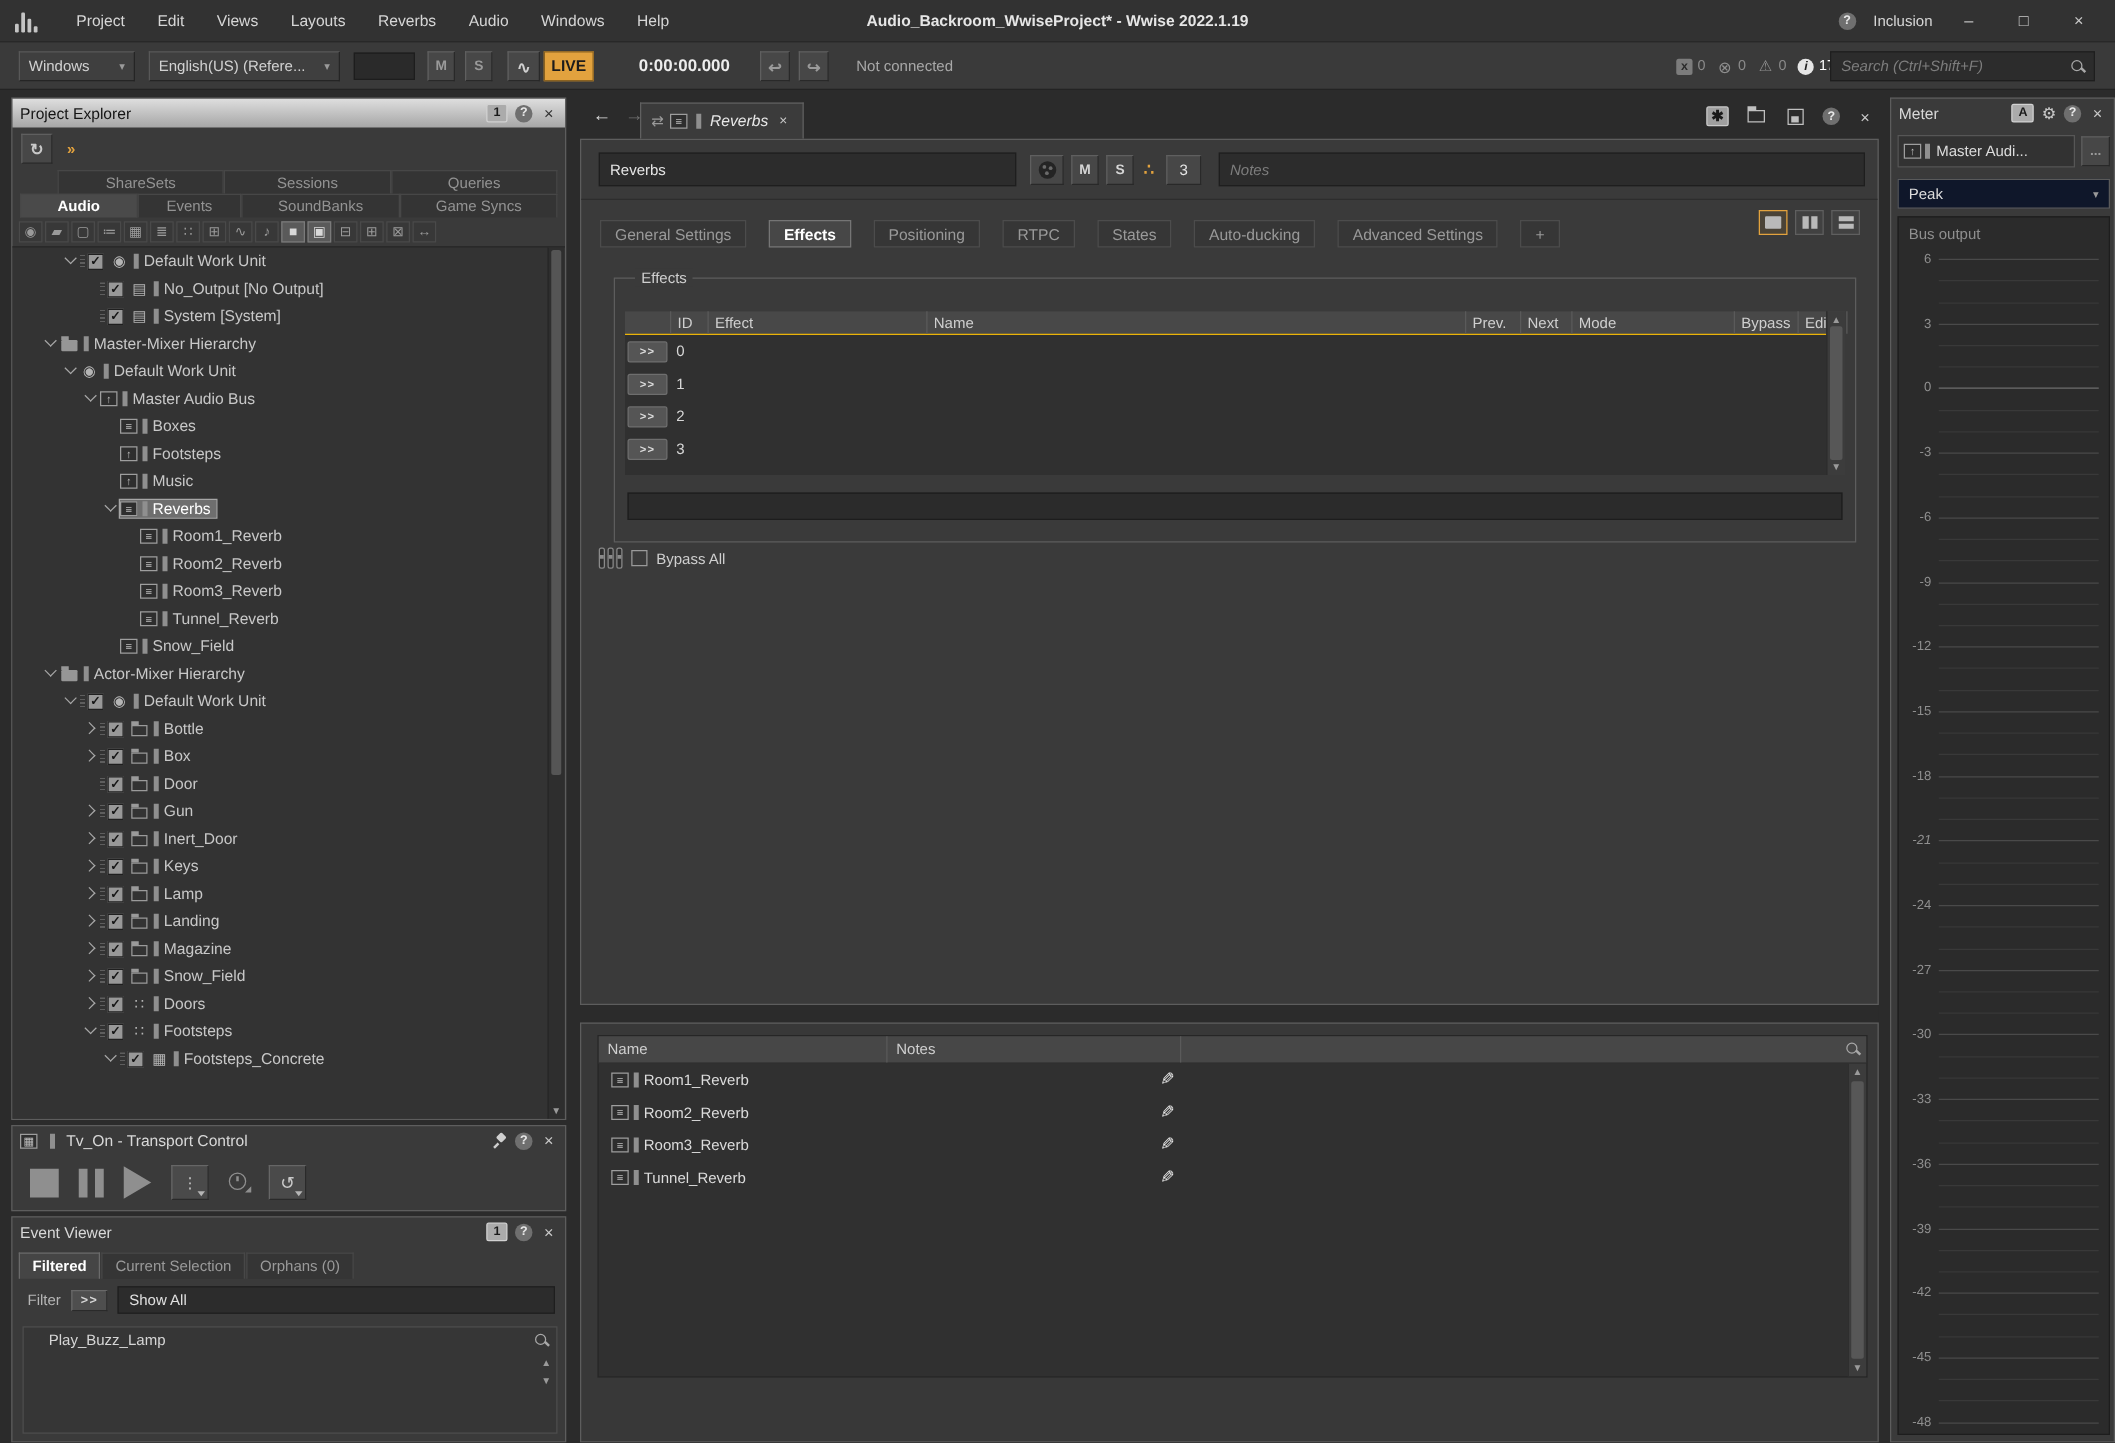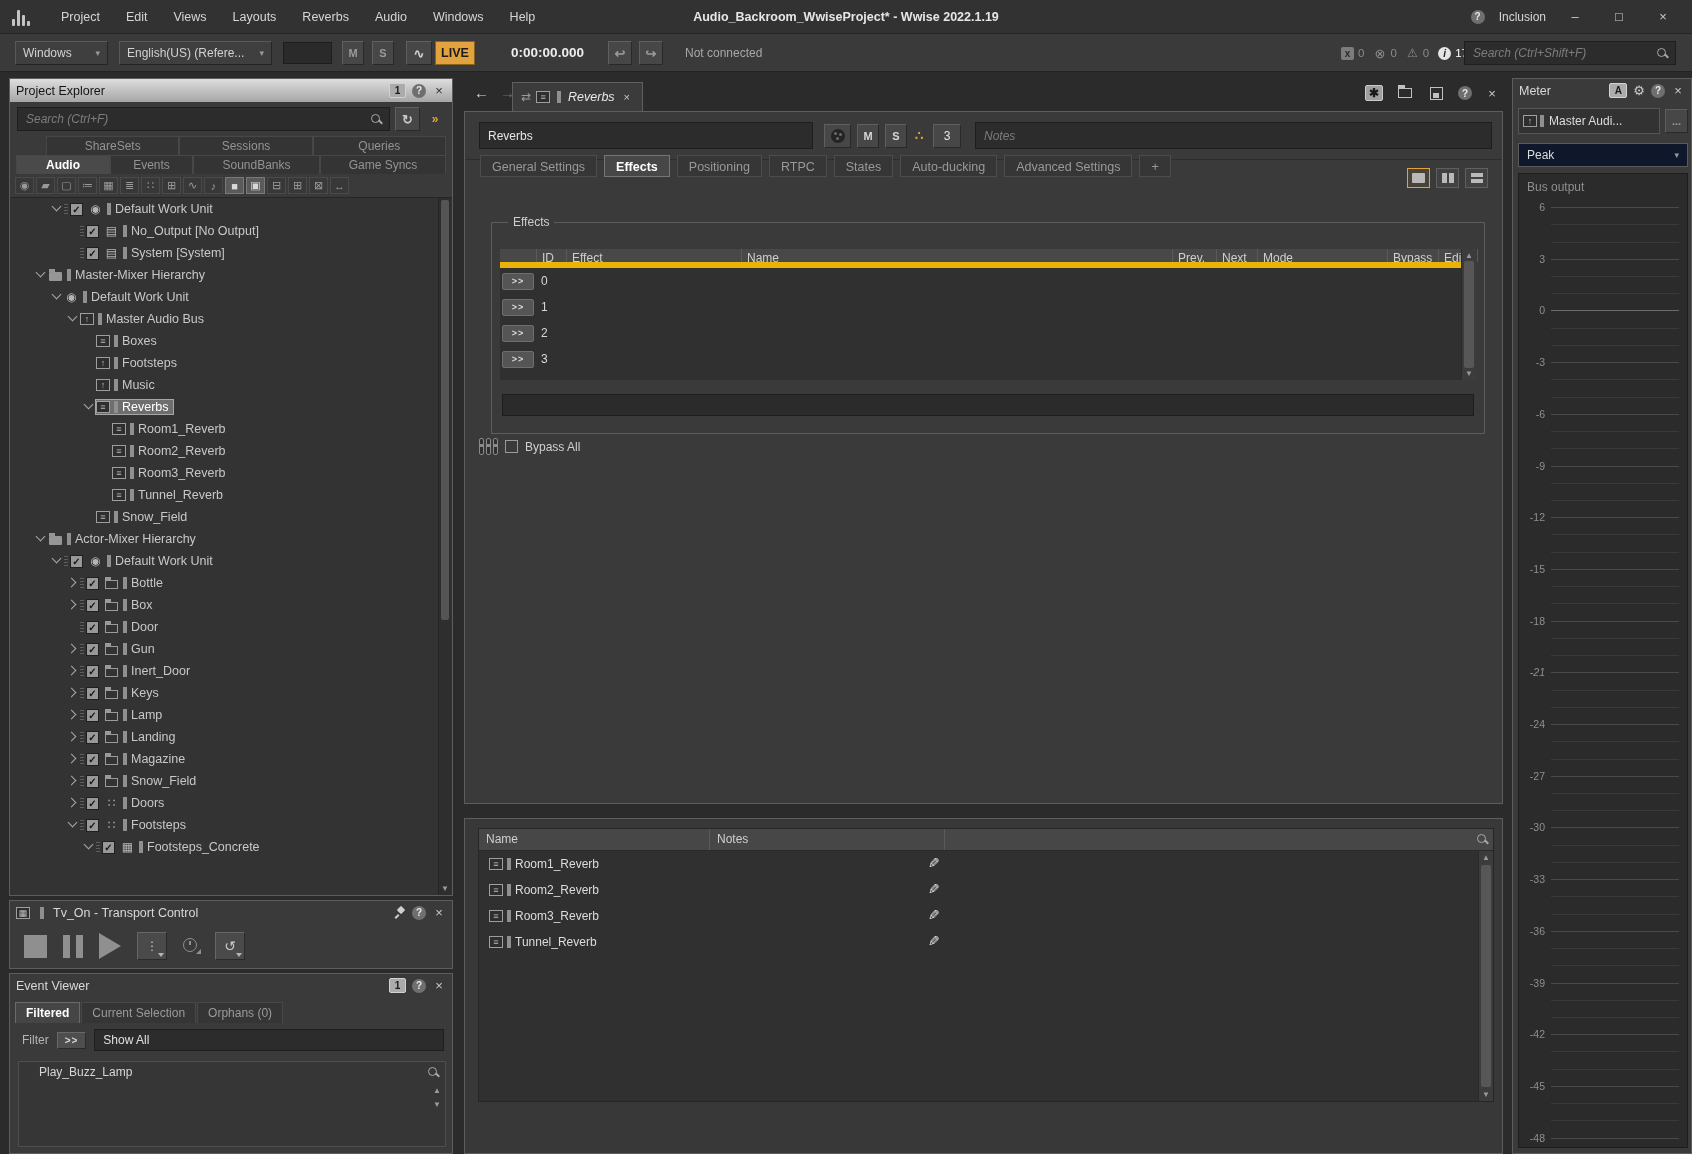--- a/index.html
+++ b/index.html
@@ -117,34 +117,34 @@
   .folder-ico::before { content:""; position:absolute; left:-1px; top:-4px; width:7px; height:3px; background:#c0c0c0; }
   .save-ico { width:13px; height:13px; border:1.5px solid #c0c0c0; position:relative; }
   .save-ico::after { content:""; position:absolute; left:2px; bottom:1px; width:6px; height:5px; background:#c0c0c0; }
 
   #editor { position:absolute; left:0; top:33px; width:1039px; height:693px; background:#3a3a3a; border:1px solid #5d5d5d; }
   #name-row { position:relative; height:48px; border-bottom:1px solid #2d2d2d; }
   .abs { position:absolute; }
   .palette-ico { width:14px; height:14px; border-radius:50%; background:#242424; position:relative; }
   .palette-ico::after { content:""; position:absolute; left:3px; top:3px; width:3px; height:3px; border-radius:50%; background:#6a6a6a; box-shadow:5px 1px 0 #6a6a6a, 2px 5px 0 #6a6a6a; }
   .share-ico { color:#e2a23e; font-size:13px; font-weight:bold; }
-  #doc-tabs { position:absolute; left:15px; top:43px; display:flex; gap:7px; }
+  #doc-tabs { position:absolute; left:15px; top:64px; display:flex; gap:18px; }
   .dtab { padding:0 11px; height:22px; line-height:22px; background:#363636; border:1px solid #4c4c4c; color:#999; font-size:12.5px; }
   .dtab.active { background:#474747; border-color:#757575; color:#fff; }
   #layout-btns { position:absolute; right:14px; top:56px; display:flex; gap:6px; }
   .lay-btn { width:23px; height:20px; border:1px solid #5f5f5f; background:#414141; display:flex; align-items:center; justify-content:center; }
   .lay-btn.active { border:1px solid #e2a23e; background:#4a4337; }
   .lay-glyph1 { width:13px; height:10px; background:#b9b9b9; border-radius:1px; }
   .lay-glyph2 { display:flex; gap:2px; } .lay-glyph2 span { width:5px; height:10px; background:#b9b9b9; }
   .lay-glyph3 { display:flex; flex-direction:column; gap:2px; } .lay-glyph3 span { width:12px; height:4px; background:#b9b9b9; }
 
   #fx-group { position:absolute; left:26px; top:110px; width:994px; height:212px; border:1px solid #5d5d5d; }
   #fx-group-label { position:absolute; left:16px; top:-8px; background:#3a3a3a; padding:0 5px; color:#cfcfcf; }
   #fx-table { position:absolute; left:8px; right:8px; top:26px; height:131px; background:#303030; }
-  #fx-header { display:flex; height:19px; background:#484848; border-bottom:6px solid #eab308; }
+  #fx-header { display:flex; height:19px; background:#484848; border-bottom:1px solid #eab308; }
   .fxh { border-right:1px solid #5a5a5a; padding:0 5px; line-height:18px; color:#cfcfcf; font-size:12px; overflow:hidden; flex:none; }
   .fx-row { display:flex; align-items:center; height:26px; }
   .fx-menu-btn { width:32px; height:17px; margin-left:2px; background:#555; border:1px solid #6e6e6e; border-radius:2px; color:#ddd; font-size:9px; font-weight:bold; letter-spacing:1px; text-align:center; line-height:15px; }
   .fx-id { width:30px; padding-left:7px; color:#d8d8d8; }
   #fx-vscroll { position:absolute; right:0; top:0; bottom:0; width:15px; background:#3c3c3c; border-left:1px solid #2a2a2a; }
   #fx-vscroll .thumb { position:absolute; left:2px; right:2px; top:12px; bottom:12px; background:#575757; border-radius:2px; }
   #fx-hstrip { position:absolute; left:10px; right:10px; top:171px; height:22px; background:#2b2b2b; border:1px solid #1d1d1d; }
   #bypass-row { position:absolute; left:14px; top:326px; display:flex; align-items:center; gap:7px; }
   .faders { display:flex; gap:2px; }
   .faders span { width:5px; height:17px; border:1px solid #8a8a8a; border-radius:2px; position:relative; background:#2e2e2e; }
@@ -252,24 +252,20 @@
 
 <div class="panel" id="project-explorer" style="left:9px; top:78px; width:444px; height:818px; display:flex; flex-direction:column;">
   <div class="phead light">
     <span>Project Explorer</span>
     <span class="sp"></span>
     <span class="litbox">1</span>
     <span class="qmark">?</span>
     <span class="xmark" style="color:#333;">×</span>
   </div>
   <div style="display:flex; align-items:center; gap:5px; padding:5px 7px;">
-    <div style="position:relative; flex:1;">
-      <input class="tinput" style="width: 100%; height: 24px; padding-right: 24px;" placeholder="Search (Ctrl+F)">
-      <span class="mag" style="position:absolute; right:7px; top:6px;"></span>
-    </div>
     <div class="sqbtn" style="width:25px; height:24px; font-size:13px; color:#c9c9c9;">↻</div>
     <div style="width:20px; height:24px; display:flex; align-items:center; justify-content:center; color:#e2a23e; font-weight:bold;">»</div>
   </div>
   <div class="xtab-row" style="padding-left:36px;" id="pe-tabs1">
       <div class="xtab" style="flex: 1 1 0%;">ShareSets</div>
       <div class="xtab" style="flex: 1 1 0%;">Sessions</div>
       <div class="xtab" style="flex: 1 1 0%;">Queries</div>
     </div>
   <div class="xtab-row" id="pe-tabs2">
       <div class="xtab active" style="width: 94px; font-weight: bold;">Audio</div>

